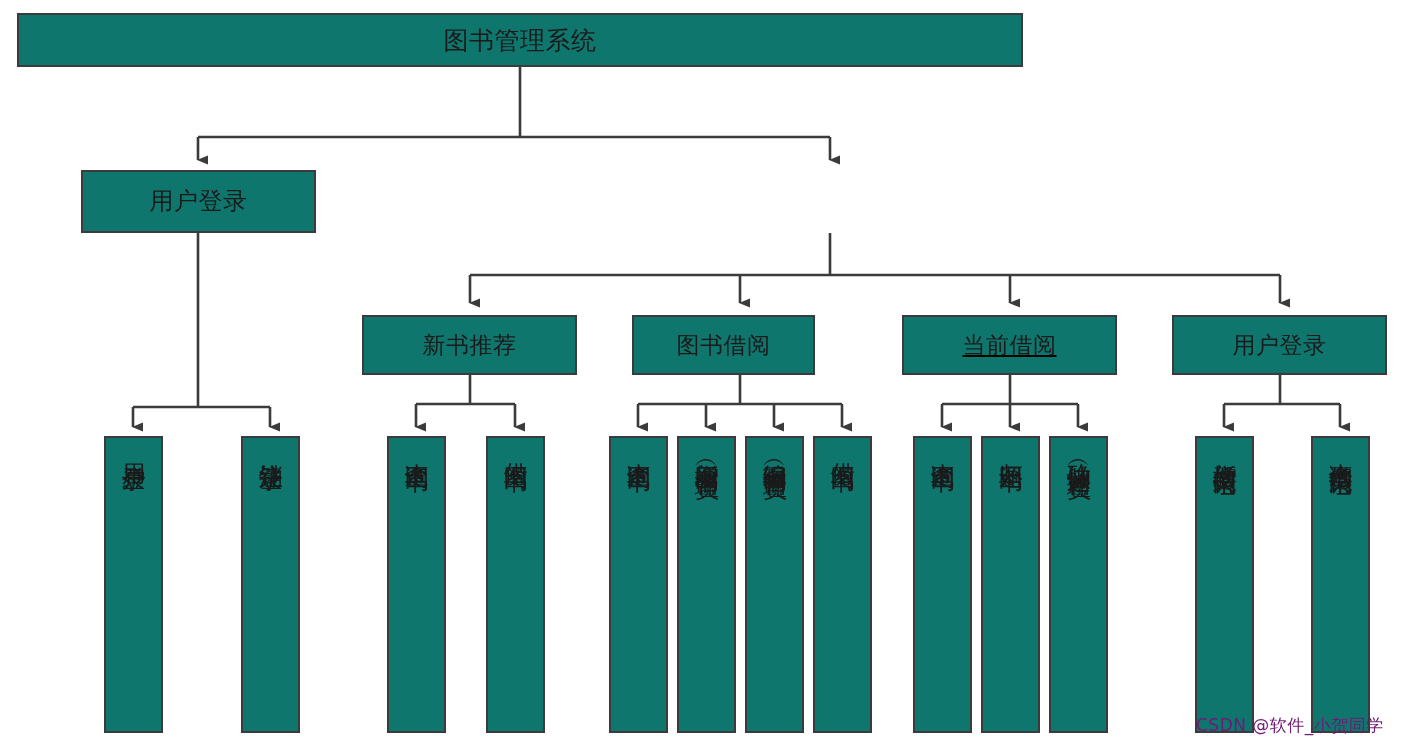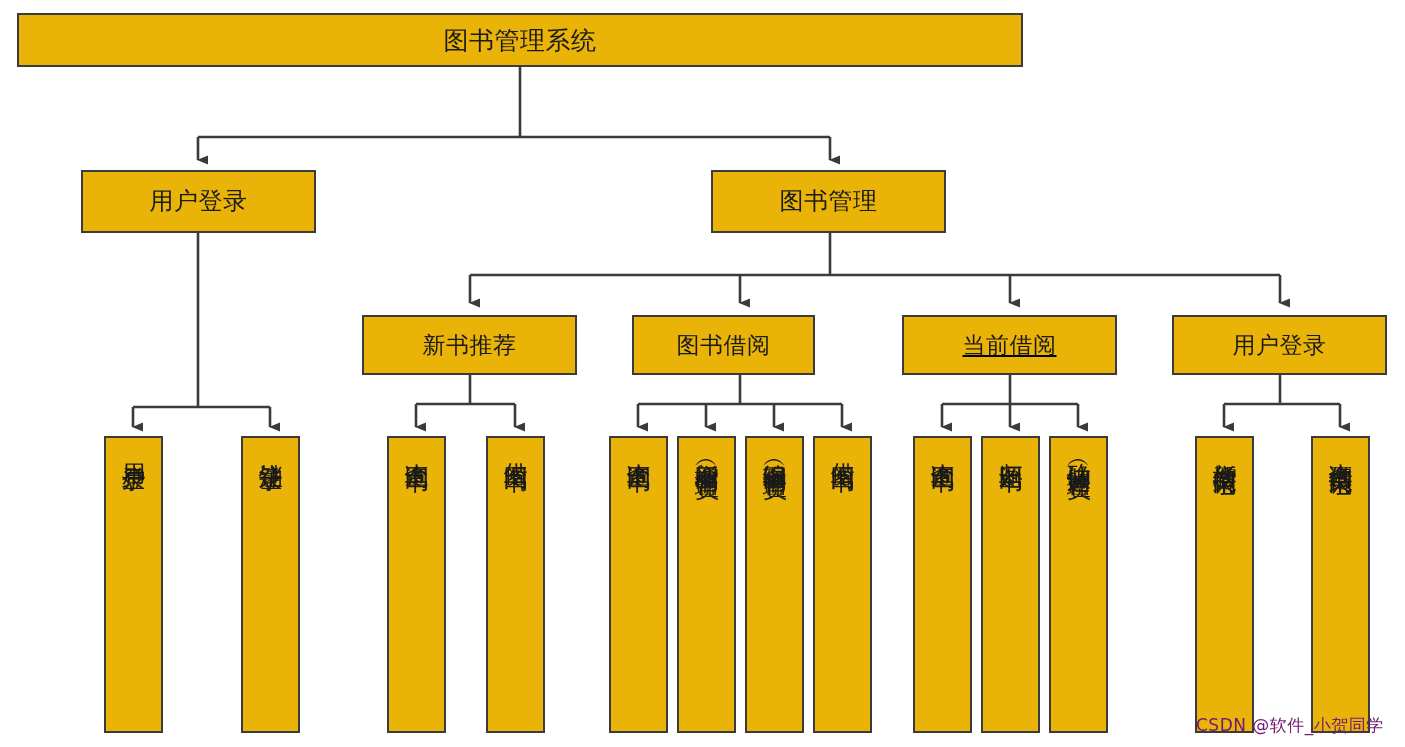--- a/index.html
+++ b/index.html
@@ -21,21 +21,21 @@
   #diagram-svg {
     position: absolute;
     left: 0;
     top: 0;
     width: 1405px;
     height: 747px;
   }
   .node-box {
     position: absolute;
     box-sizing: border-box;
-    background: #eab308;
+    background: #0f766e;
     border: 2px solid #3b3b3d;
     display: flex;
     align-items: center;
     justify-content: center;
     overflow: hidden;
   }
   .node-label {
     color: #1a1a1a;
     text-align: center;
     line-height: 1.16;
@@ -122,23 +122,20 @@
   </svg>
 
   <div class="node-box node-root" style="left:17px; top:13px; width:1006px; height:54px;">
     <span class="node-label">图书管理系统</span>
   </div>
 
   <div class="node-box node-l1" style="left:81px; top:170px; width:235px; height:63px;">
     <span class="node-label">用户登录</span>
   </div>
 
-  <div class="node-box node-l1" style="left:711px; top:170px; width:235px; height:63px;">
-    <span class="node-label">图书管理</span>
-  </div>
 
   <div class="node-box node-l2" style="left:362px; top:315px; width:215px; height:60px;align-items:center;">
     <span class="node-label">新书推荐</span>
   </div>
 
   <div class="node-box node-l2" style="left:632px; top:315px; width:183px; height:60px;align-items:center;">
     <span class="node-label">图书借阅</span>
   </div>
 
   <div class="node-box node-l2" style="left:902px; top:315px; width:215px; height:60px;text-decoration:underline;">

